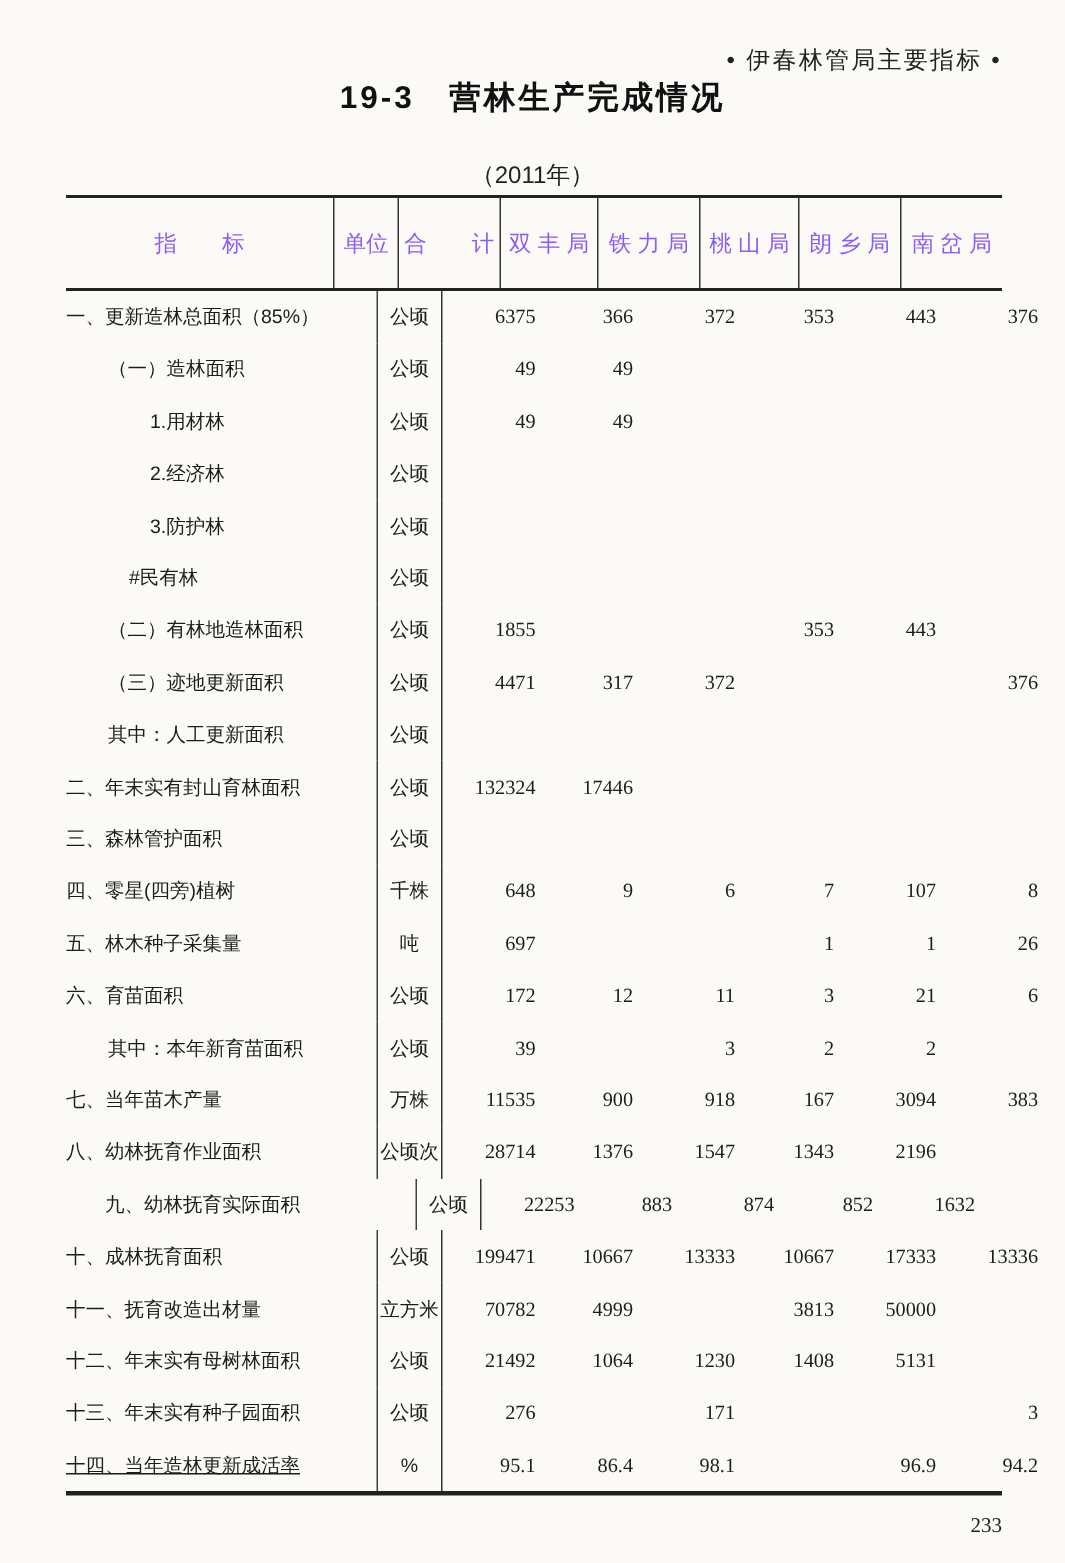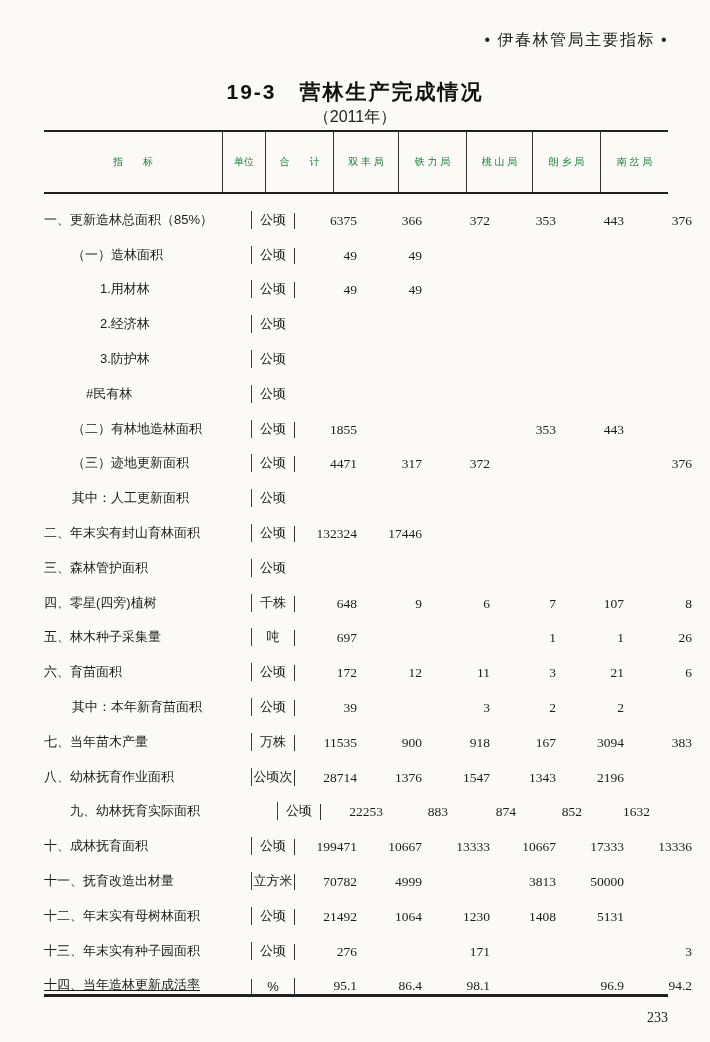--- a/index.html
+++ b/index.html
@@ -9,55 +9,55 @@
     background:#fbfaf7;
     font-family:"Liberation Sans", sans-serif;
     color:#1c1c1c;
     overflow:hidden;
   }
   .running-header{
     position:absolute;top:30px;right:42px;
     font-size:16px;letter-spacing:1.5px;color:#222;
   }
   .title{
-    position:absolute;top:78px;left:0;width:100%;
+    position:absolute;top:51px;left:0;width:100%;
     text-align:center;margin:0;
     font-size:21px;font-weight:bold;letter-spacing:2px;color:#111;
   }
   .subtitle{
     position:absolute;top:107px;left:0;width:100%;
     text-align:center;font-size:16px;color:#222;
   }
   .table{
     position:absolute;left:44px;top:130px;width:624px;
     border-top:2px solid #222;
     border-bottom:3px solid #222;
   }
   .thead{
     display:flex;height:60px;
     border-bottom:2px solid #222;
   }
-  .row{display:flex;height:34.8px;align-items:flex-end;}
+  .row{display:flex;height:34.8px;}
   .cell{
     box-sizing:border-box;flex:0 0 auto;
     display:flex;align-items:center;
     font-size:13px;color:#1c1c1c;
     overflow:hidden;white-space:nowrap;
   }
   
   .c0{width:178px;}
   .c1{width:43px;justify-content:center;}
   .c2{width:68px;}
   .c3{width:65px;}
   .c4{width:68px;}
   .c5{width:66px;}
   .c6{width:68px;}
   .c7{width:68px;}
   
-  .thead .cell{justify-content:center;font-size:10px;color:#15803d;}
+  .thead .cell{justify-content:center;font-size:15px;color:#8b5cf6;}
   .thead .cell + .cell{border-left:1px solid #333;}
   
   .row .unit{border-left:1px solid #404040;border-right:0;margin-left:29px;}
   .row .v0{border-left:1px solid #333;}
   .row .val{
     justify-content:flex-end;padding-right:5px;
     font-family:"Liberation Serif", serif;font-size:13.5px;
   }
   .row .ind{padding-right:2px;}
   .page-number{

